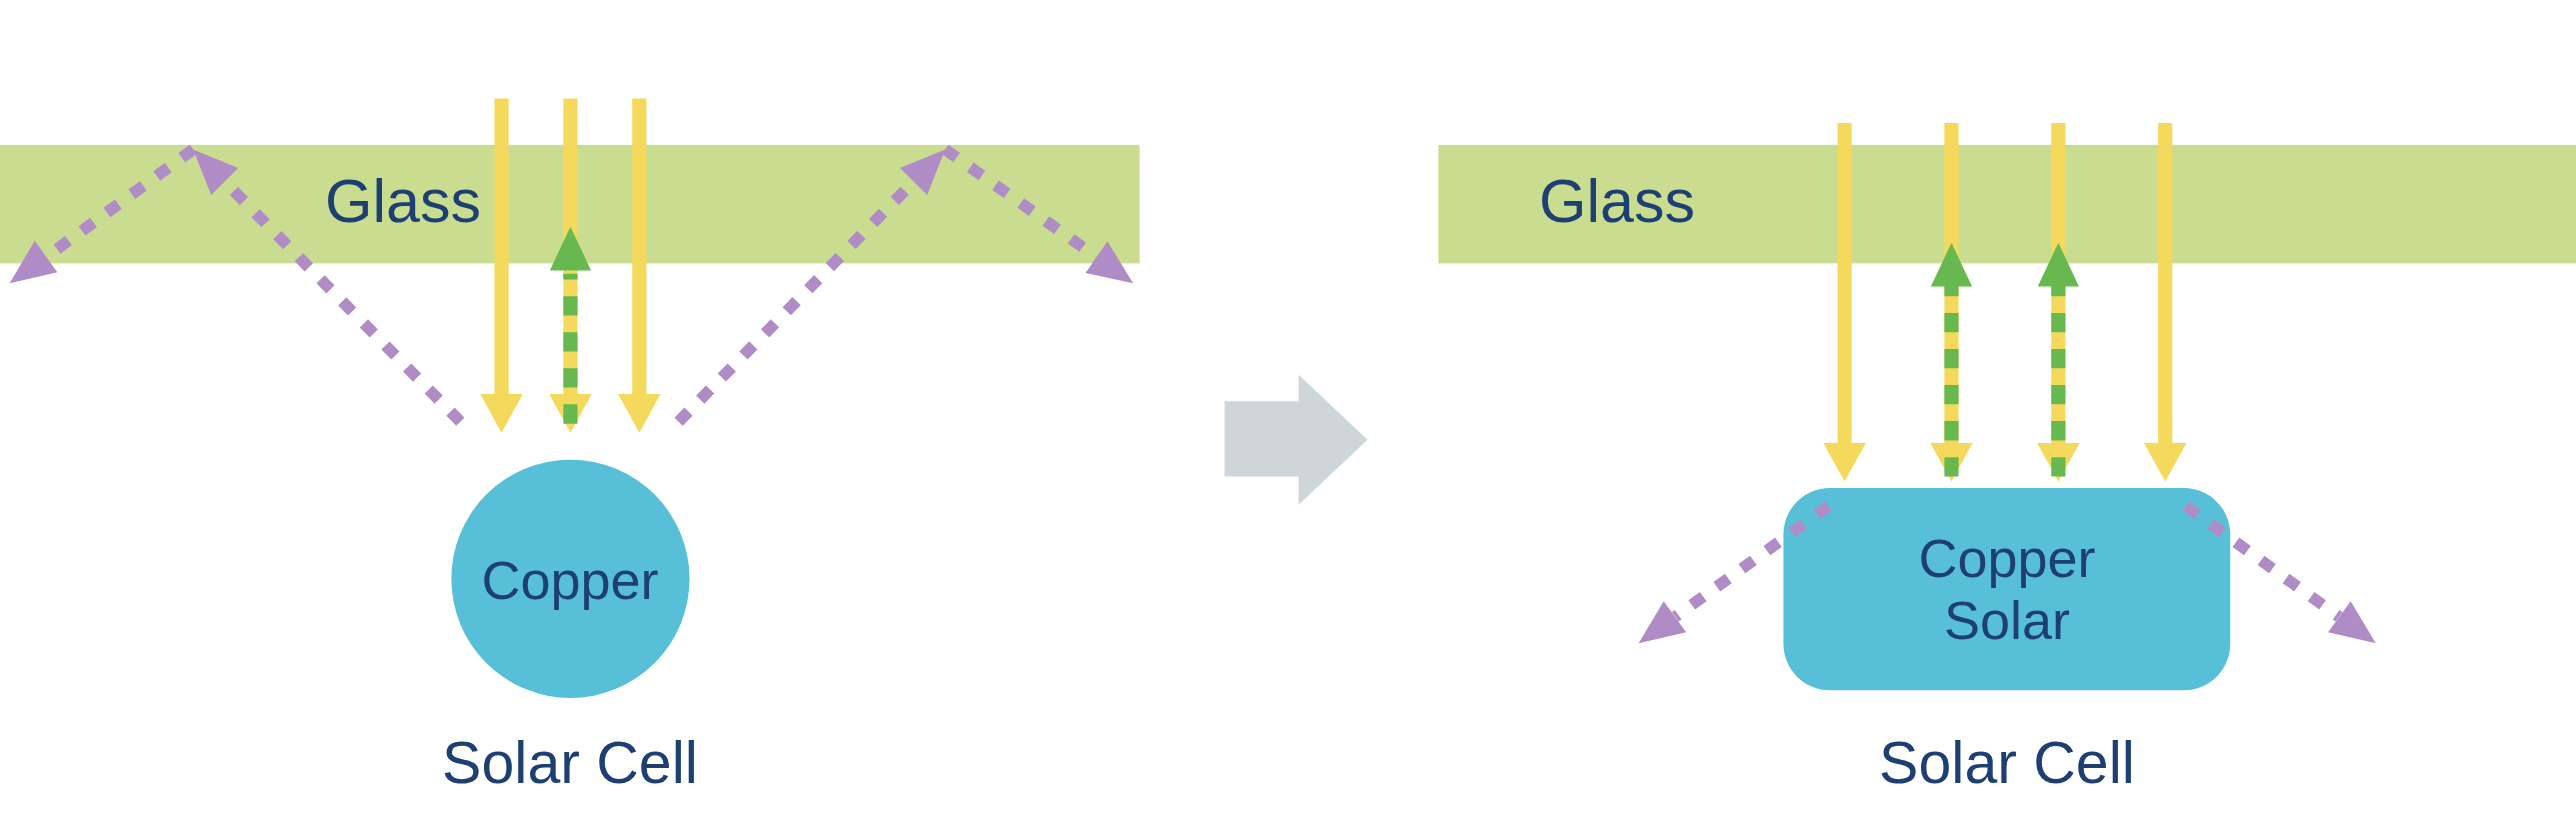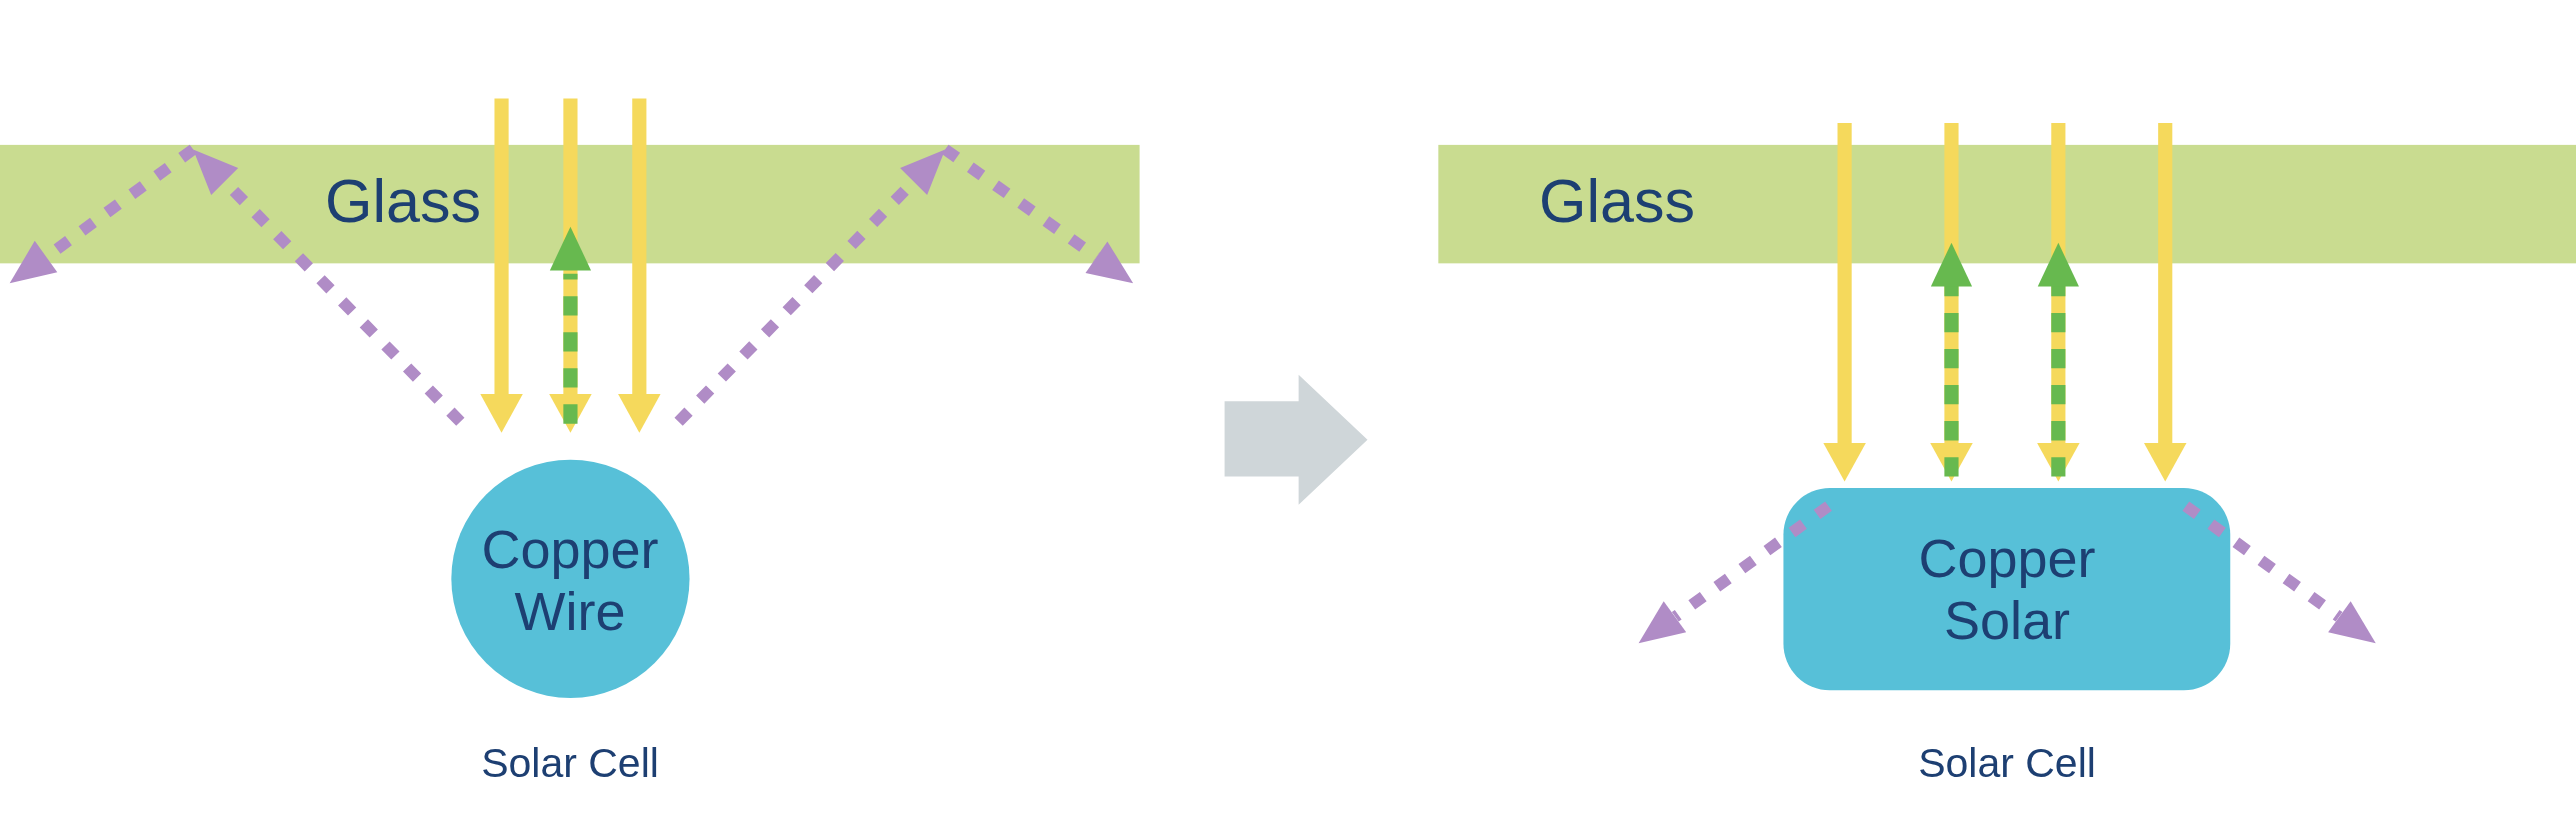--- a/index.html
+++ b/index.html
@@ -36,21 +36,21 @@
     transform:translateY(-54%);
   }
   .component-label{
     font-size:54px;
     line-height:1.15;
     text-align:center;
     transform:translate(-50%,-50%);
     white-space:normal;
   }
   .caption{
-    font-size:41px;
+    font-size:59px;
     transform:translate(-50%,-50%);
   }
   #glass-label-left{left:325px;}
   #glass-label-right{left:1539px;}
   #component-label-left{left:570px;top:580px;}
   #component-label-right{left:2007px;top:589px;}
   #caption-left{left:570px;top:763px;}
   #caption-right{left:2007px;top:763px;}
 </style>
 </head>
@@ -141,21 +141,20 @@
         <line class="lost-line" x1="3395" y1="786" x2="3633" y2="958"></line>
         <polygon class="lost-head" points="3690,999 3616,982 3651,934"></polygon>
       </g>
     </g>
   </svg>
 
   <div class="label glass-label" id="glass-label-left">Glass</div>
 
   <div class="label component-label" id="component-label-left">
     <div>Copper</div>
-    <div>Wire</div>
   </div>
 
   <div class="label caption" id="caption-left">Solar Cell</div>
 
   <div class="label glass-label" id="glass-label-right">Glass</div>
 
   <div class="label component-label" id="component-label-right">
     <div>Copper</div>
     <div>Solar</div>
   </div>

